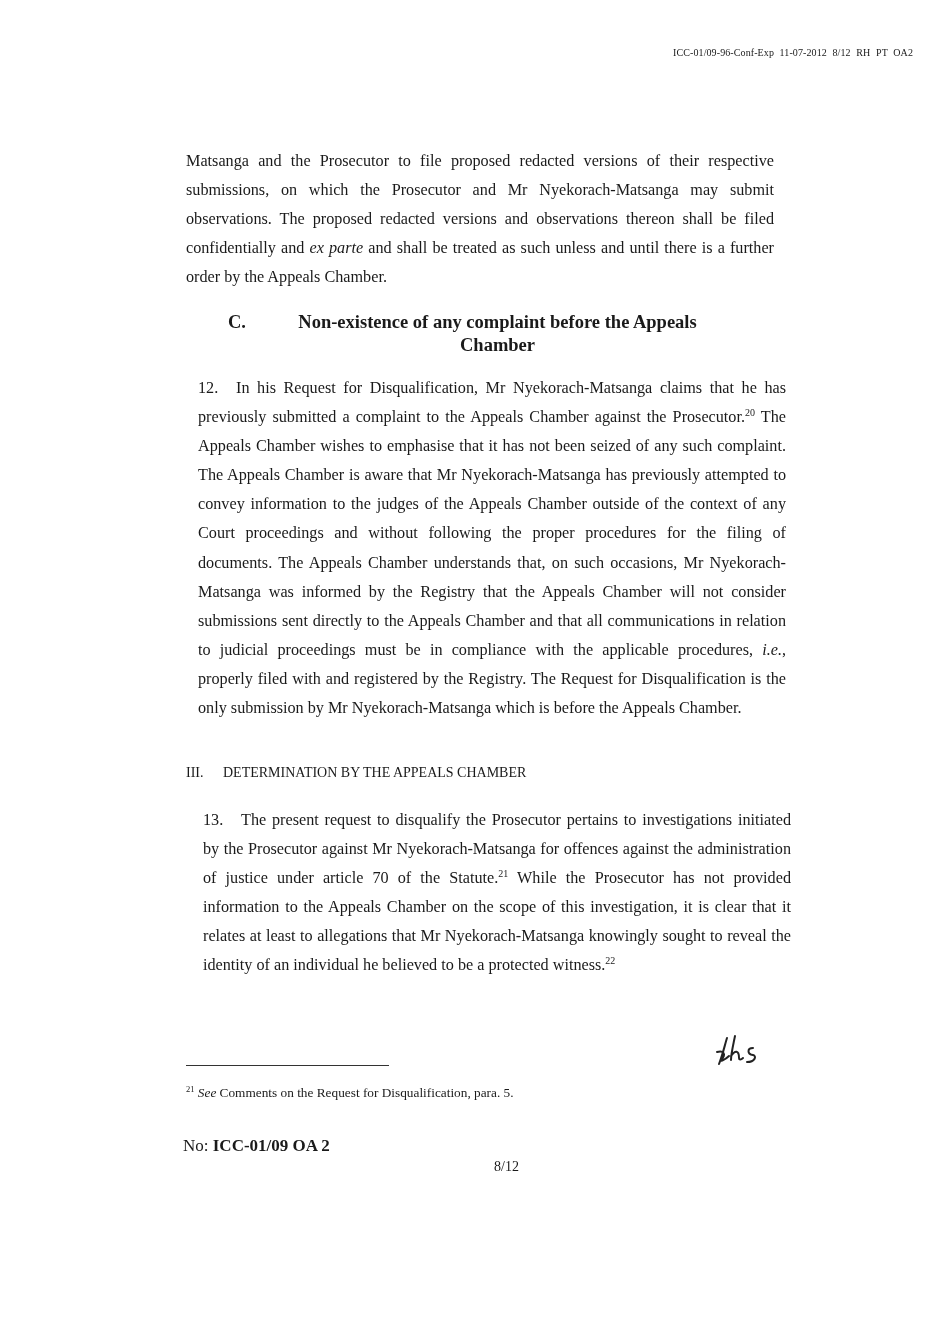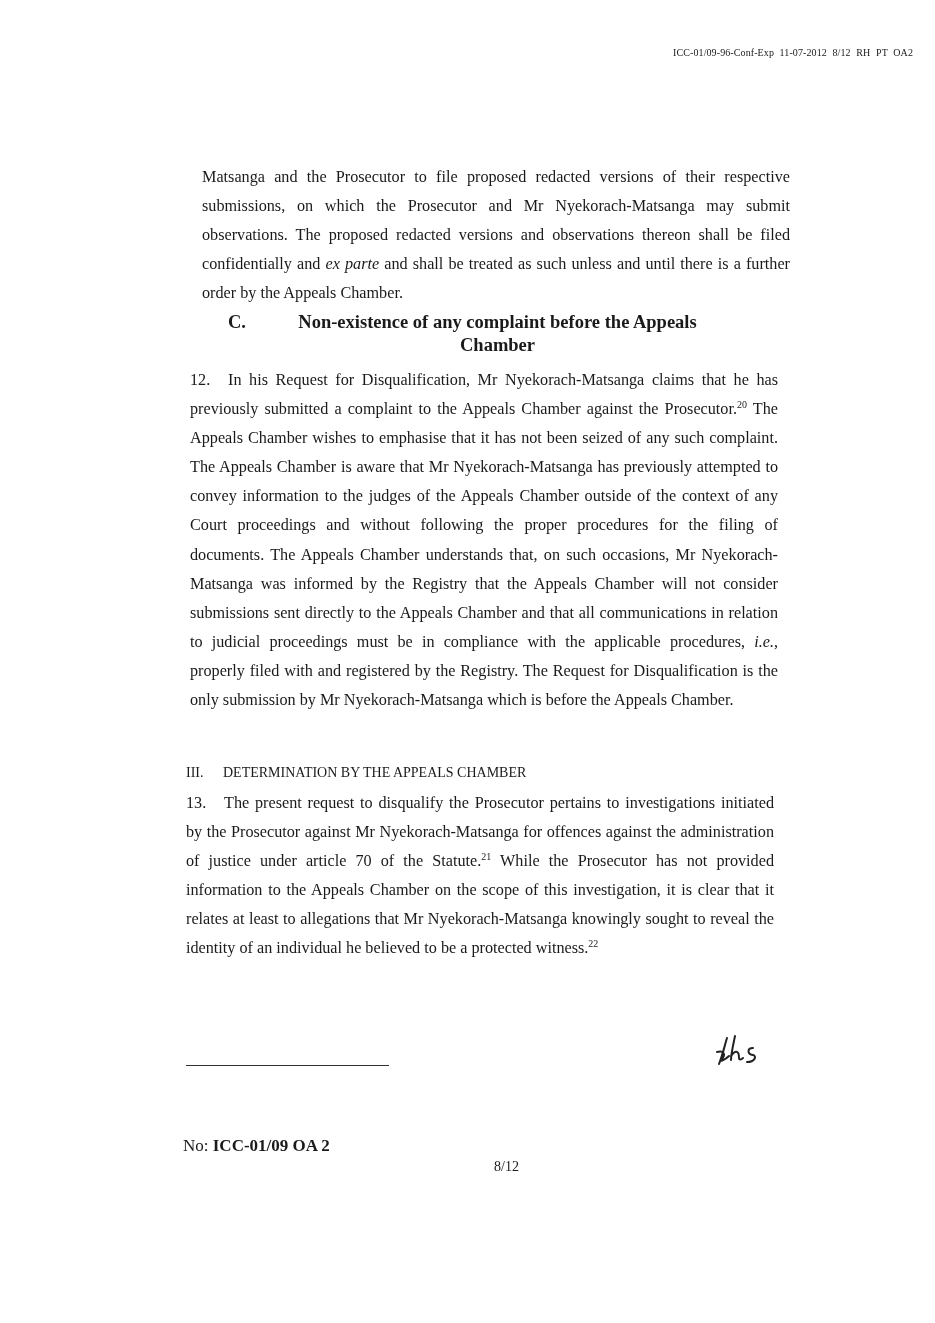--- a/index.html
+++ b/index.html
@@ -23,46 +23,47 @@
   .footer-no { position: absolute; left: 183px; top: 1136px; font-size: 17px; }
   .footer-no b { font-weight: bold; }
   .footer-page { position: absolute; left: 451px; top: 1159px; font-size: 14px; margin-left: 43px; }
   .initials { position: absolute; left: 713px; top: 1030px; width: 50px; height: 40px; }
 </style>
 </head>
 <body>
 
 <div class="stamp">ICC-01/09-96-Conf-Exp 11-07-2012 8/12 RH PT OA2</div>
 
-<p class="body-text p1" style="margin:16px;">
+<p class="body-text p1" style="margin:0;">
   <span>Matsanga and the Prosecutor to file proposed redacted versions of their respective submissions, on which the Prosecutor and Mr Nyekorach-Matsanga may submit observations. The proposed redacted versions and observations thereon shall be filed confidentially and </span><em>ex parte</em><span> and shall be treated as such unless and until there is a further order by the Appeals Chamber.</span>
 </p>
 
 <div class="head-c">
   <span class="lbl">C.</span>
   <span class="txt">Non-existence of any complaint before the Appeals Chamber</span>
 </div>
 
-<p class="body-text p12" style="margin:4px;">
+<p class="body-text p12" style="margin:12px;">
   <span class="num">12.</span><span>In his Request for Disqualification, Mr Nyekorach-Matsanga claims that he has previously submitted a complaint to the Appeals Chamber against the Prosecutor.</span><sup>20</sup><span> The Appeals Chamber wishes to emphasise that it has not been seized of any such complaint. The Appeals Chamber is aware that Mr Nyekorach-Matsanga has previously attempted to convey information to the judges of the Appeals Chamber outside of the context of any Court proceedings and without following the proper procedures for the filing of documents. The Appeals Chamber understands that, on such occasions, Mr Nyekorach-Matsanga was informed by the Registry that the Appeals Chamber will not consider submissions sent directly to the Appeals Chamber and that all communications in relation to judicial proceedings must be in compliance with the applicable procedures, </span><em>i.e.</em><span>, properly filed with and registered by the Registry. The Request for Disqualification is the only submission by Mr Nyekorach-Matsanga which is before the Appeals Chamber.</span>
 </p>
 
 <div class="head-3">
   <span class="lbl">III.</span><span>DETERMINATION BY THE APPEALS CHAMBER</span>
 </div>
 
-<p class="body-text p13" style="margin:0;">
+<p class="body-text p13" style="margin:17px;">
   <span class="num">13.</span><span>The present request to disqualify the Prosecutor pertains to investigations initiated by the Prosecutor against Mr Nyekorach-Matsanga for offences against the administration of justice under article 70 of the Statute.</span><sup>21</sup><span> While the Prosecutor has not provided information to the Appeals Chamber on the scope of this investigation, it is clear that it relates at least to allegations that Mr Nyekorach-Matsanga knowingly sought to reveal the identity of an individual he believed to be a protected witness.</span><sup>22</sup>
 </p>
 
 <svg class="initials" viewBox="0 0 50 40">
   <path d="M6 34 C10 24, 12 14, 14 8 M4 22 C10 20, 14 24, 8 30 C6 32, 12 30, 16 26 M22 6 C20 16, 18 24, 18 30 M18 26 C22 20, 26 20, 26 28 C26 30, 28 30, 30 28 M40 18 C34 18, 34 24, 40 25 C44 26, 42 32, 34 32" fill="none" stroke="#222" stroke-width="2" stroke-linecap="round"></path>
 </svg>
 
 <div class="fn-rule"></div>
 
 <div class="footnotes">
+  <div><sup>21</sup> <em>See</em><span> Comments on the Request for Disqualification, para. 5.</span></div>
 </div>
 
 <div class="footer-no">
   <span>No: </span><b>ICC-01/09 OA 2</b>
 </div>
 <div class="footer-page">8/12</div>
 
 </body></html>

